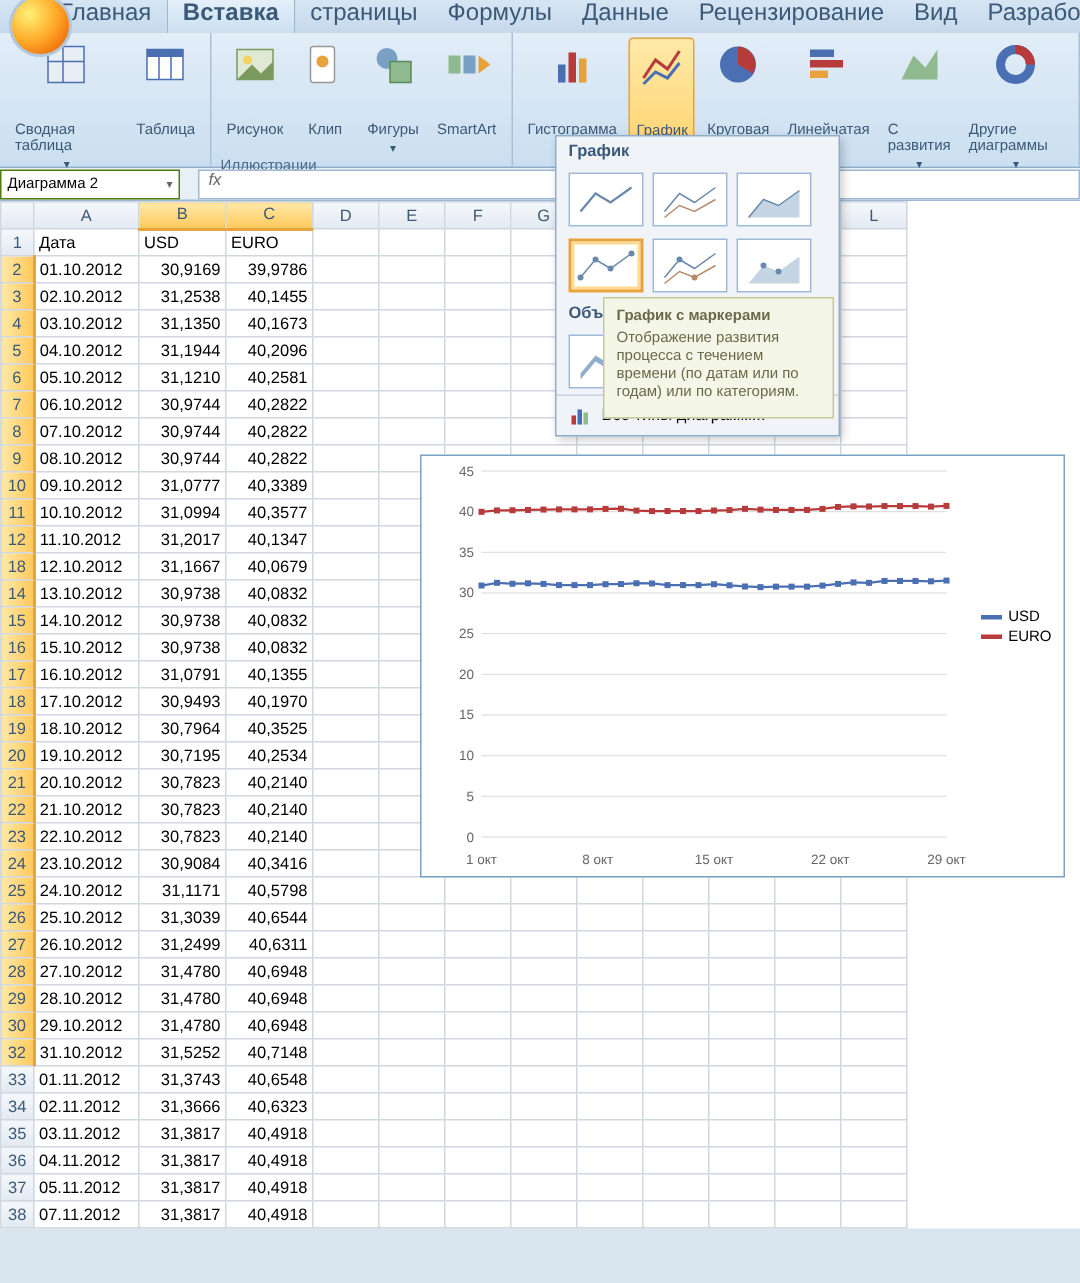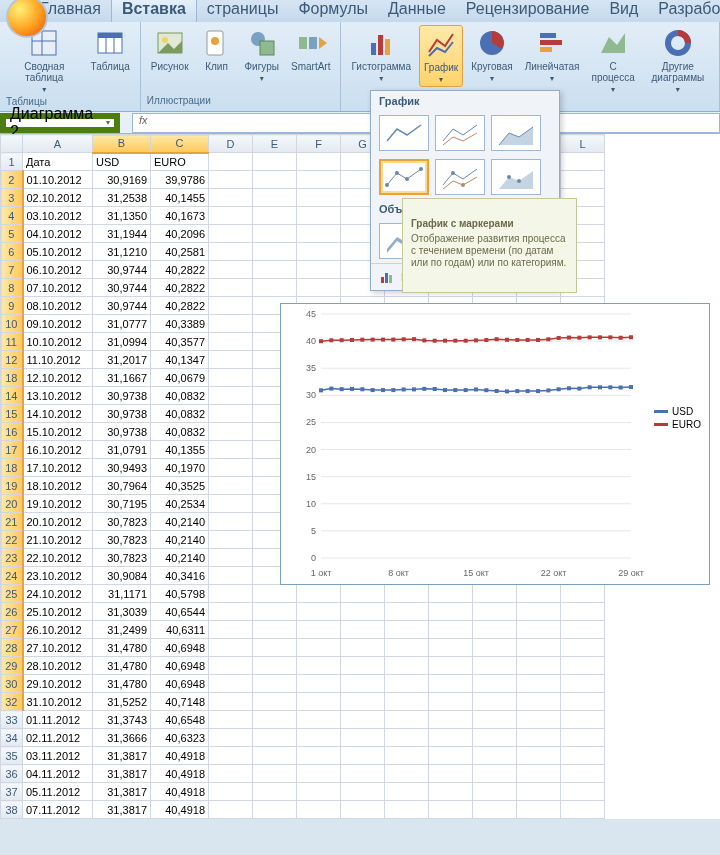--- a/index.html
+++ b/index.html
@@ -12,26 +12,26 @@
   .tab.active { background: linear-gradient(#eaf3fb, #c9dff0); border-radius: 3px 3px 0 0; border: 1px solid #9db8d4; border-bottom: none; font-weight: bold; }
   
   
   .ribbon { height: 90px; background: linear-gradient(#e2edf7, #cadff0); border-bottom: 1px solid #8faecb; display: flex; }
   .group { border-right: 1px solid #a9c1d8; padding: 3px 6px 2px; display: flex; flex-direction: column; }
   .group-items { flex: 1; display: flex; align-items: flex-start; gap: 4px; }
   .group-label { text-align: left; font-size: 10px; color: #4a6a8a; height: 14px; }
   .big-btn { display: flex; flex-direction: column; align-items: center; gap: 2px; padding: 2px 4px; font-size: 10px; color: #3c5a78; cursor: pointer; border-radius: 3px; }
   .big-btn.active { background: linear-gradient(#ffe9a8, #ffd36b); border: 1px solid #e6a23c; }
   .big-btn .icon { width: 32px; height: 32px; display: flex; align-items: center; justify-content: center; }
-  .big-btn .lbl { text-align: center; line-height: 11px; }
+  .big-btn .lbl { line-height: 11px; margin-top: 20px; }
   .drop-arrow::after { content: '▾'; font-size: 8px; display: block; }
   
   
   .formula-row { display: flex; height: 22px; background: #e7eff7; border-bottom: 1px solid #9db8d4; align-items: center; }
-  .name-box { width: 120px; background: #fff; border: 6px solid #4d7c0f; height: 20px; padding: 2px 4px; font-size: 16px; display: flex; align-items: center; justify-content: space-between; }
+  .name-box { width: 120px; background: #fff; border: 1px solid #4d7c0f; height: 20px; padding: 2px 4px; font-size: 10px; display: flex; align-items: center; justify-content: space-between; }
   .name-box::after { content: '▾'; font-size: 8px; color: #666; }
   .fx-area { flex: 1; background: #fff; border: 1px solid #9db8d4; height: 20px; margin-left: 12px; display: flex; }
   .fx-label { font-style: italic; padding: 0 6px; color: #666; font-size: 11px; }
   
   
   .grid-wrap { position: relative; background: #fff; }
   table.grid { border-collapse: collapse; font-size: 11px; }
   .grid th, .grid td { border: 1px solid #d0d7e1; height: 18px; }
   .grid th { background: linear-gradient(#f5f8fb, #e2e9f1); color: #3c5a78; font-weight: normal; }
   .colhdr { width: 58px; }
@@ -45,21 +45,21 @@
   
   .dropdown { position: absolute; left: 370px; top: 90px; width: 190px; background: #f0f4f9; border: 1px solid #8faecb; box-shadow: 2px 2px 6px rgba(0,0,0,0.2); z-index: 20; font-size: 11px; }
   .dd-section-title { padding: 4px 8px; font-weight: bold; color: #3c5a78; }
   .dd-row { display: flex; gap: 6px; padding: 4px 8px; }
   .dd-thumb { width: 50px; height: 36px; border: 1px solid #9db8d4; background: #fff; display: flex; align-items: center; justify-content: center; cursor: pointer; }
   .dd-thumb.sel { border: 2px solid #e6a23c; box-shadow: 0 0 0 2px #ffdb8f inset; }
   .dd-footer { border-top: 1px solid #c5d4e3; padding: 5px 8px; display: flex; align-items: center; gap: 6px; cursor: pointer; }
   .dd-footer .ic { width: 16px; height: 16px; }
   
   
-  .tooltip { position: absolute; left: 402px; top: 198px; width: 175px; background: #f4f7e8; border: 1px solid #c5c99a; padding: 19px 8px; font-size: 10px; color: #6a6a4a; z-index: 21; }
+  .tooltip { position: absolute; left: 402px; top: 198px; width: 154px; background: #f4f7e8; border: 1px solid #c5c99a; padding: 6px 8px; font-size: 10px; color: #6a6a4a; z-index: 21; }
   .tooltip .tt-title { font-weight: bold; margin-bottom: 4px; }
   .tooltip p { margin-bottom: 4px; line-height: 12px; }
   
   
   .chart-obj { position: absolute; left: 280px; top: 303px; width: 430px; height: 282px; background: #fff; border: 1px solid #7aa0c4; z-index: 5; }
   .legend { position: absolute; right: 8px; top: 100px; font-size: 10px; }
   .legend-item { display: flex; align-items: center; gap: 4px; margin: 2px 0; }
   .legend-sw { width: 14px; height: 3px; }
   
   svg.mini-line { width: 42px; height: 28px; }
@@ -195,21 +195,21 @@
           </span>
           <span class="lbl">Линейчатая</span>
         </div>
     <div class="big-btn drop-arrow">
           <span class="icon">
             <svg class="chart-icon">
               <polygon points="4,26 12,10 20,18 28,6 28,26" fill="#8fb98f"></polygon>
             </svg>
           </span>
           <span class="lbl">С
-процесса</span>
+развития</span>
         </div>
     <div class="big-btn drop-arrow">
           <span class="icon">
             <svg class="chart-icon">
               <circle cx="16" cy="16" r="10" fill="none" stroke="#4a6fb3" stroke-width="6"></circle>
               <path d="M16,6 A10,10 0 0,1 26,16" fill="none" stroke="#b83b3b" stroke-width="6"></path>
             </svg>
           </span>
           <span class="lbl">Другие
 диаграммы</span>

